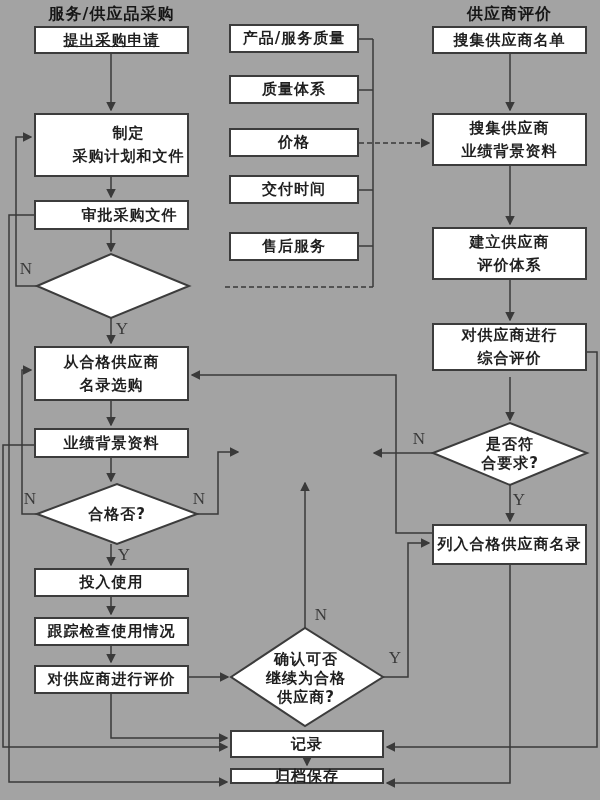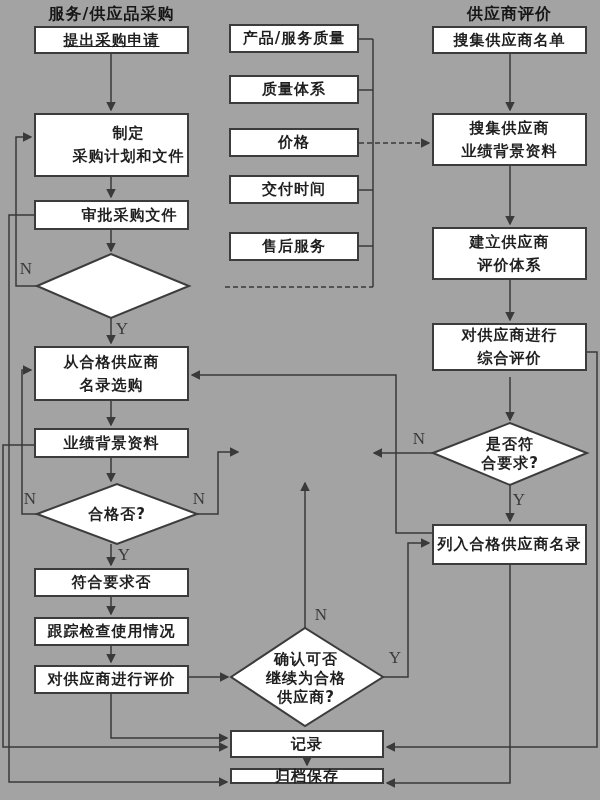--- a/index.html
+++ b/index.html
@@ -96,21 +96,21 @@
   <div class="title" style="left:34px;top:4px;">服务/供应品采购</div>
   <div class="title" style="left:432px;top:4px;">供应商评价</div>
 
   <div class="box" style="left:34px;top:26px;width:155px;height:28px;text-decoration:underline;">提出采购申请</div>
   <div class="box" style="left:34px;top:113px;width:155px;height:64px;padding-left:34px;">制定
 采购计划和文件</div>
   <div class="box" style="left:34px;top:200px;width:155px;height:30px;padding-left:36px;">审批采购文件</div>
   <div class="box" style="left:34px;top:346px;width:155px;height:55px;">从合格供应商
 名录选购</div>
   <div class="box" style="left:34px;top:428px;width:155px;height:30px;">业绩背景资料</div>
-  <div class="box" style="left:34px;top:568px;width:155px;height:29px;">符合要求否</div>
+  <div class="box" style="left:34px;top:568px;width:155px;height:29px;">投入使用</div>
   <div class="box" style="left:34px;top:617px;width:155px;height:29px;">跟踪检查使用情况</div>
   <div class="box" style="left:34px;top:665px;width:155px;height:29px;">对供应商进行评价</div>
 
   <div class="box" style="left:229px;top:24px;width:130px;height:29px;">产品/服务质量</div>
   <div class="box" style="left:229px;top:75px;width:130px;height:29px;">质量体系</div>
   <div class="box" style="left:229px;top:128px;width:130px;height:29px;">价格</div>
   <div class="box" style="left:229px;top:175px;width:130px;height:29px;">交付时间</div>
   <div class="box" style="left:229px;top:232px;width:130px;height:29px;">售后服务</div>
 
   <div class="box" style="left:230px;top:730px;width:154px;height:28px;">记录</div>

